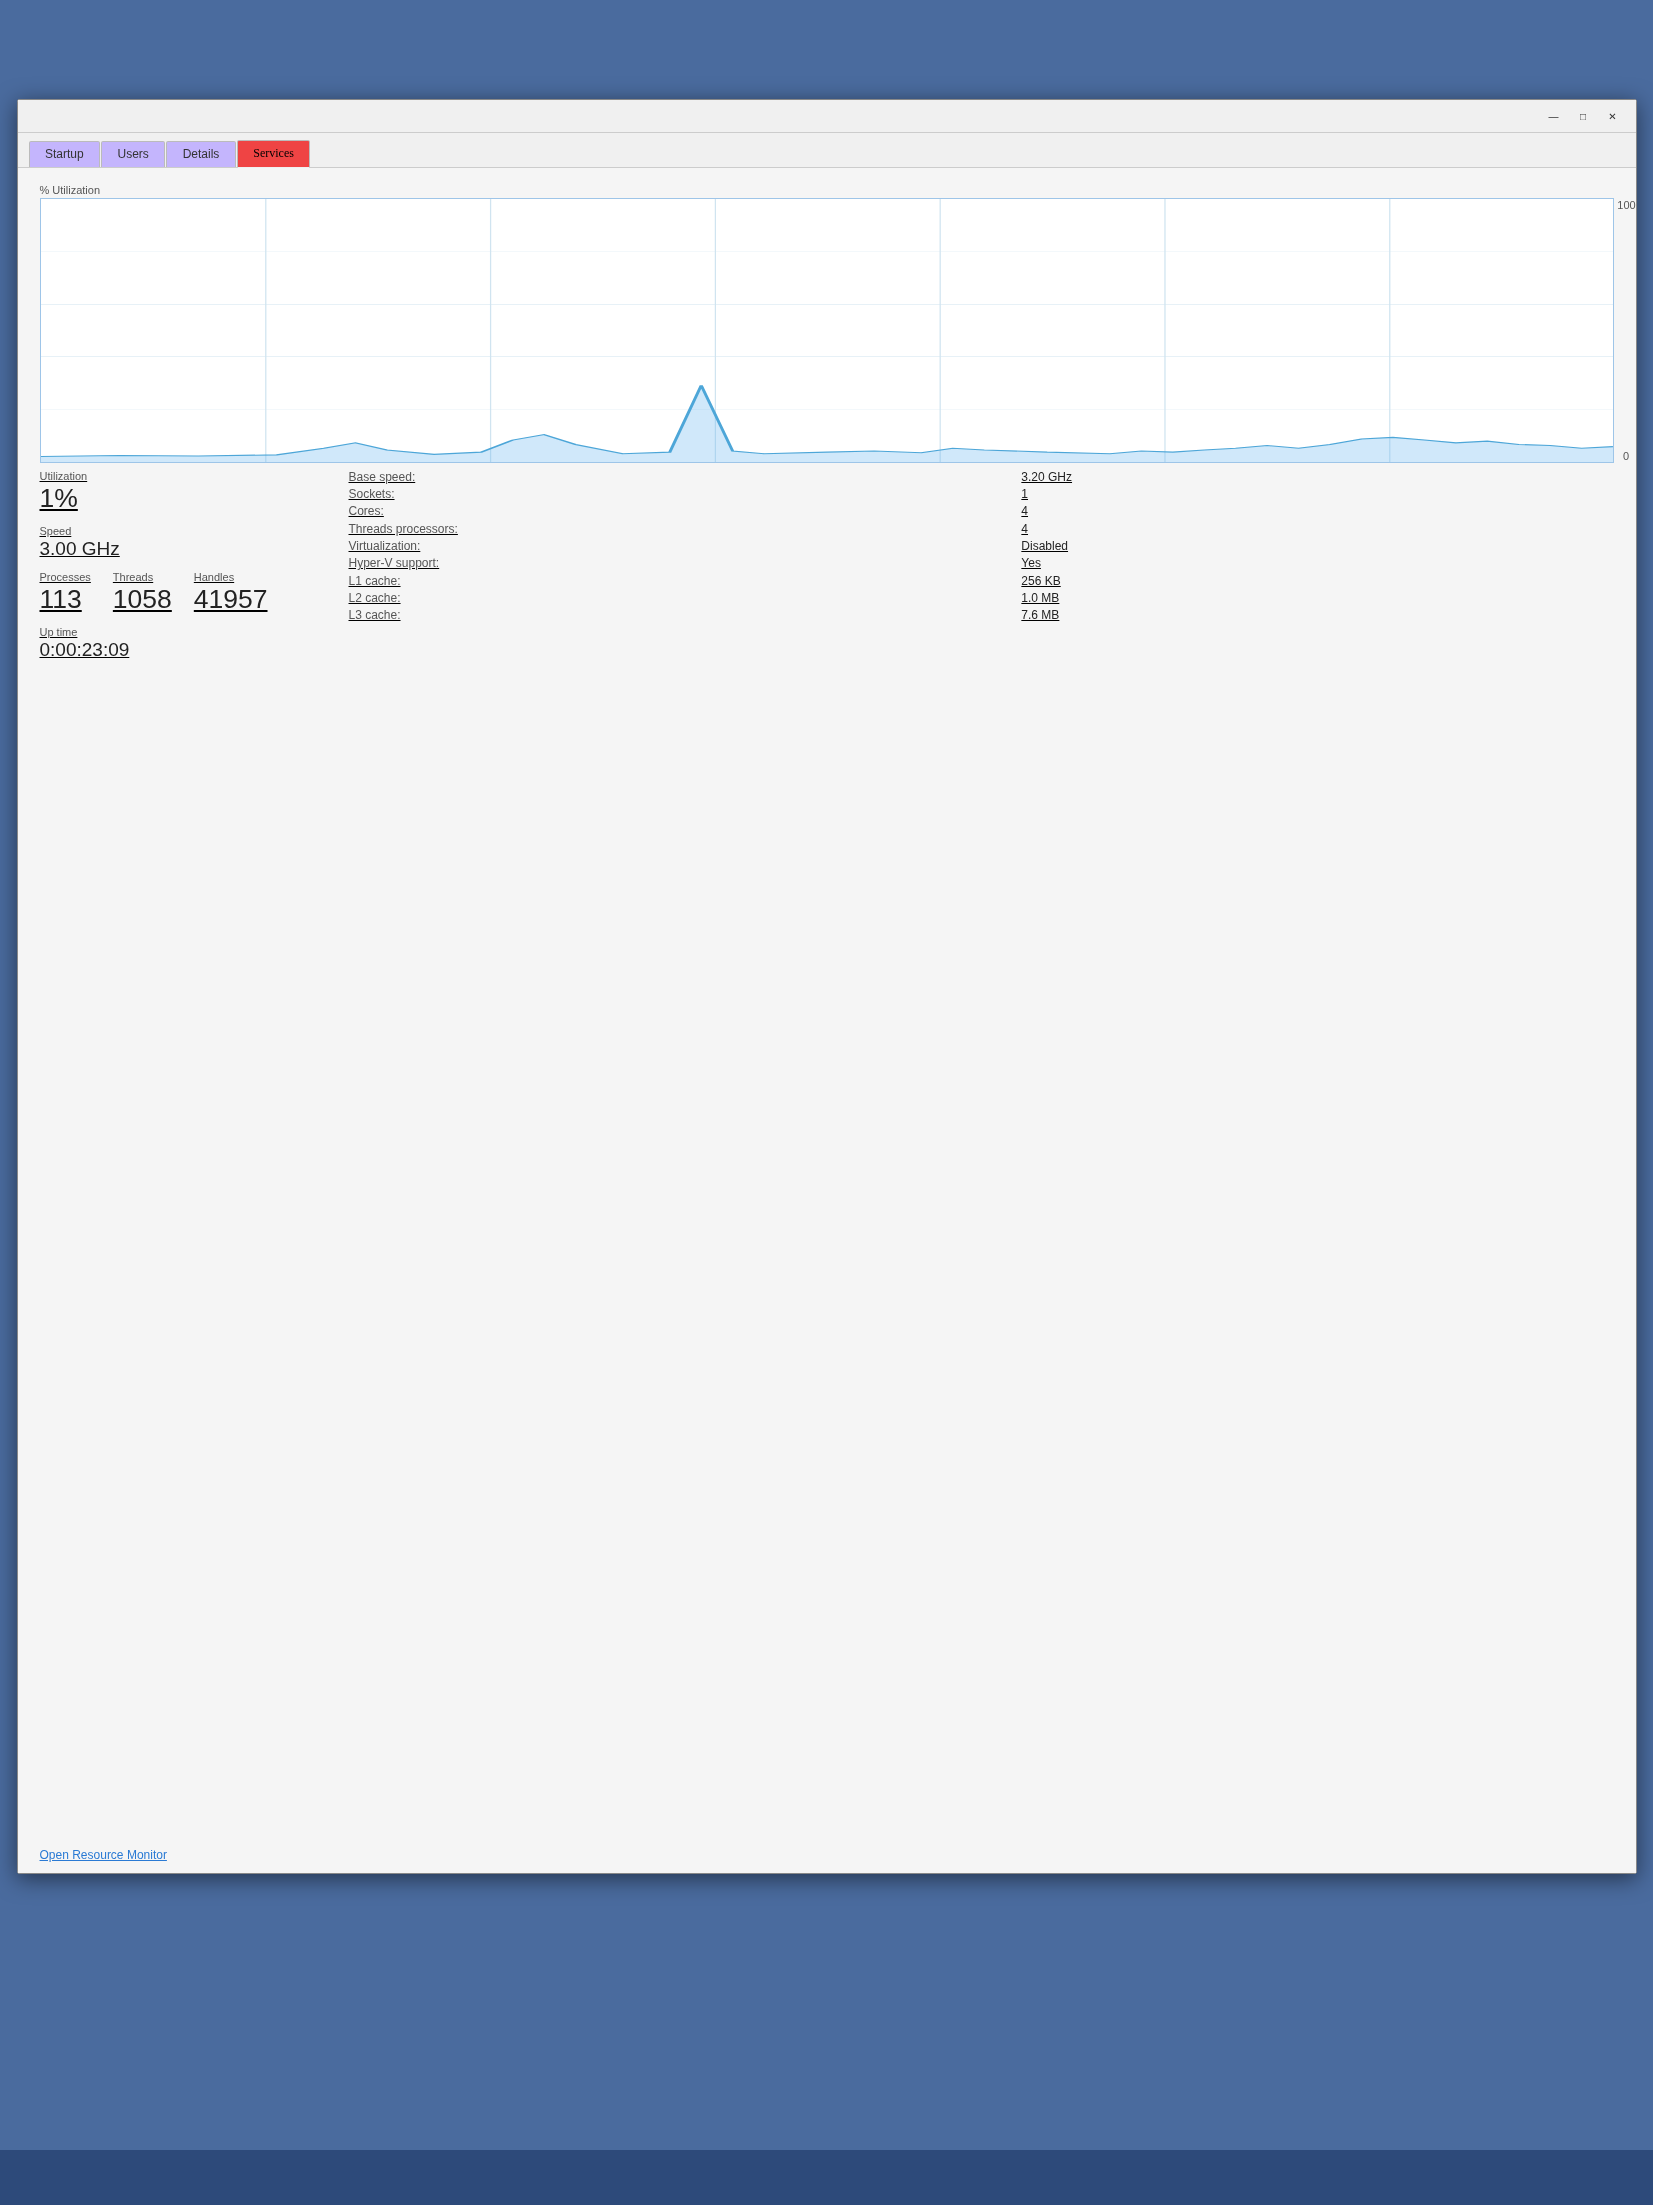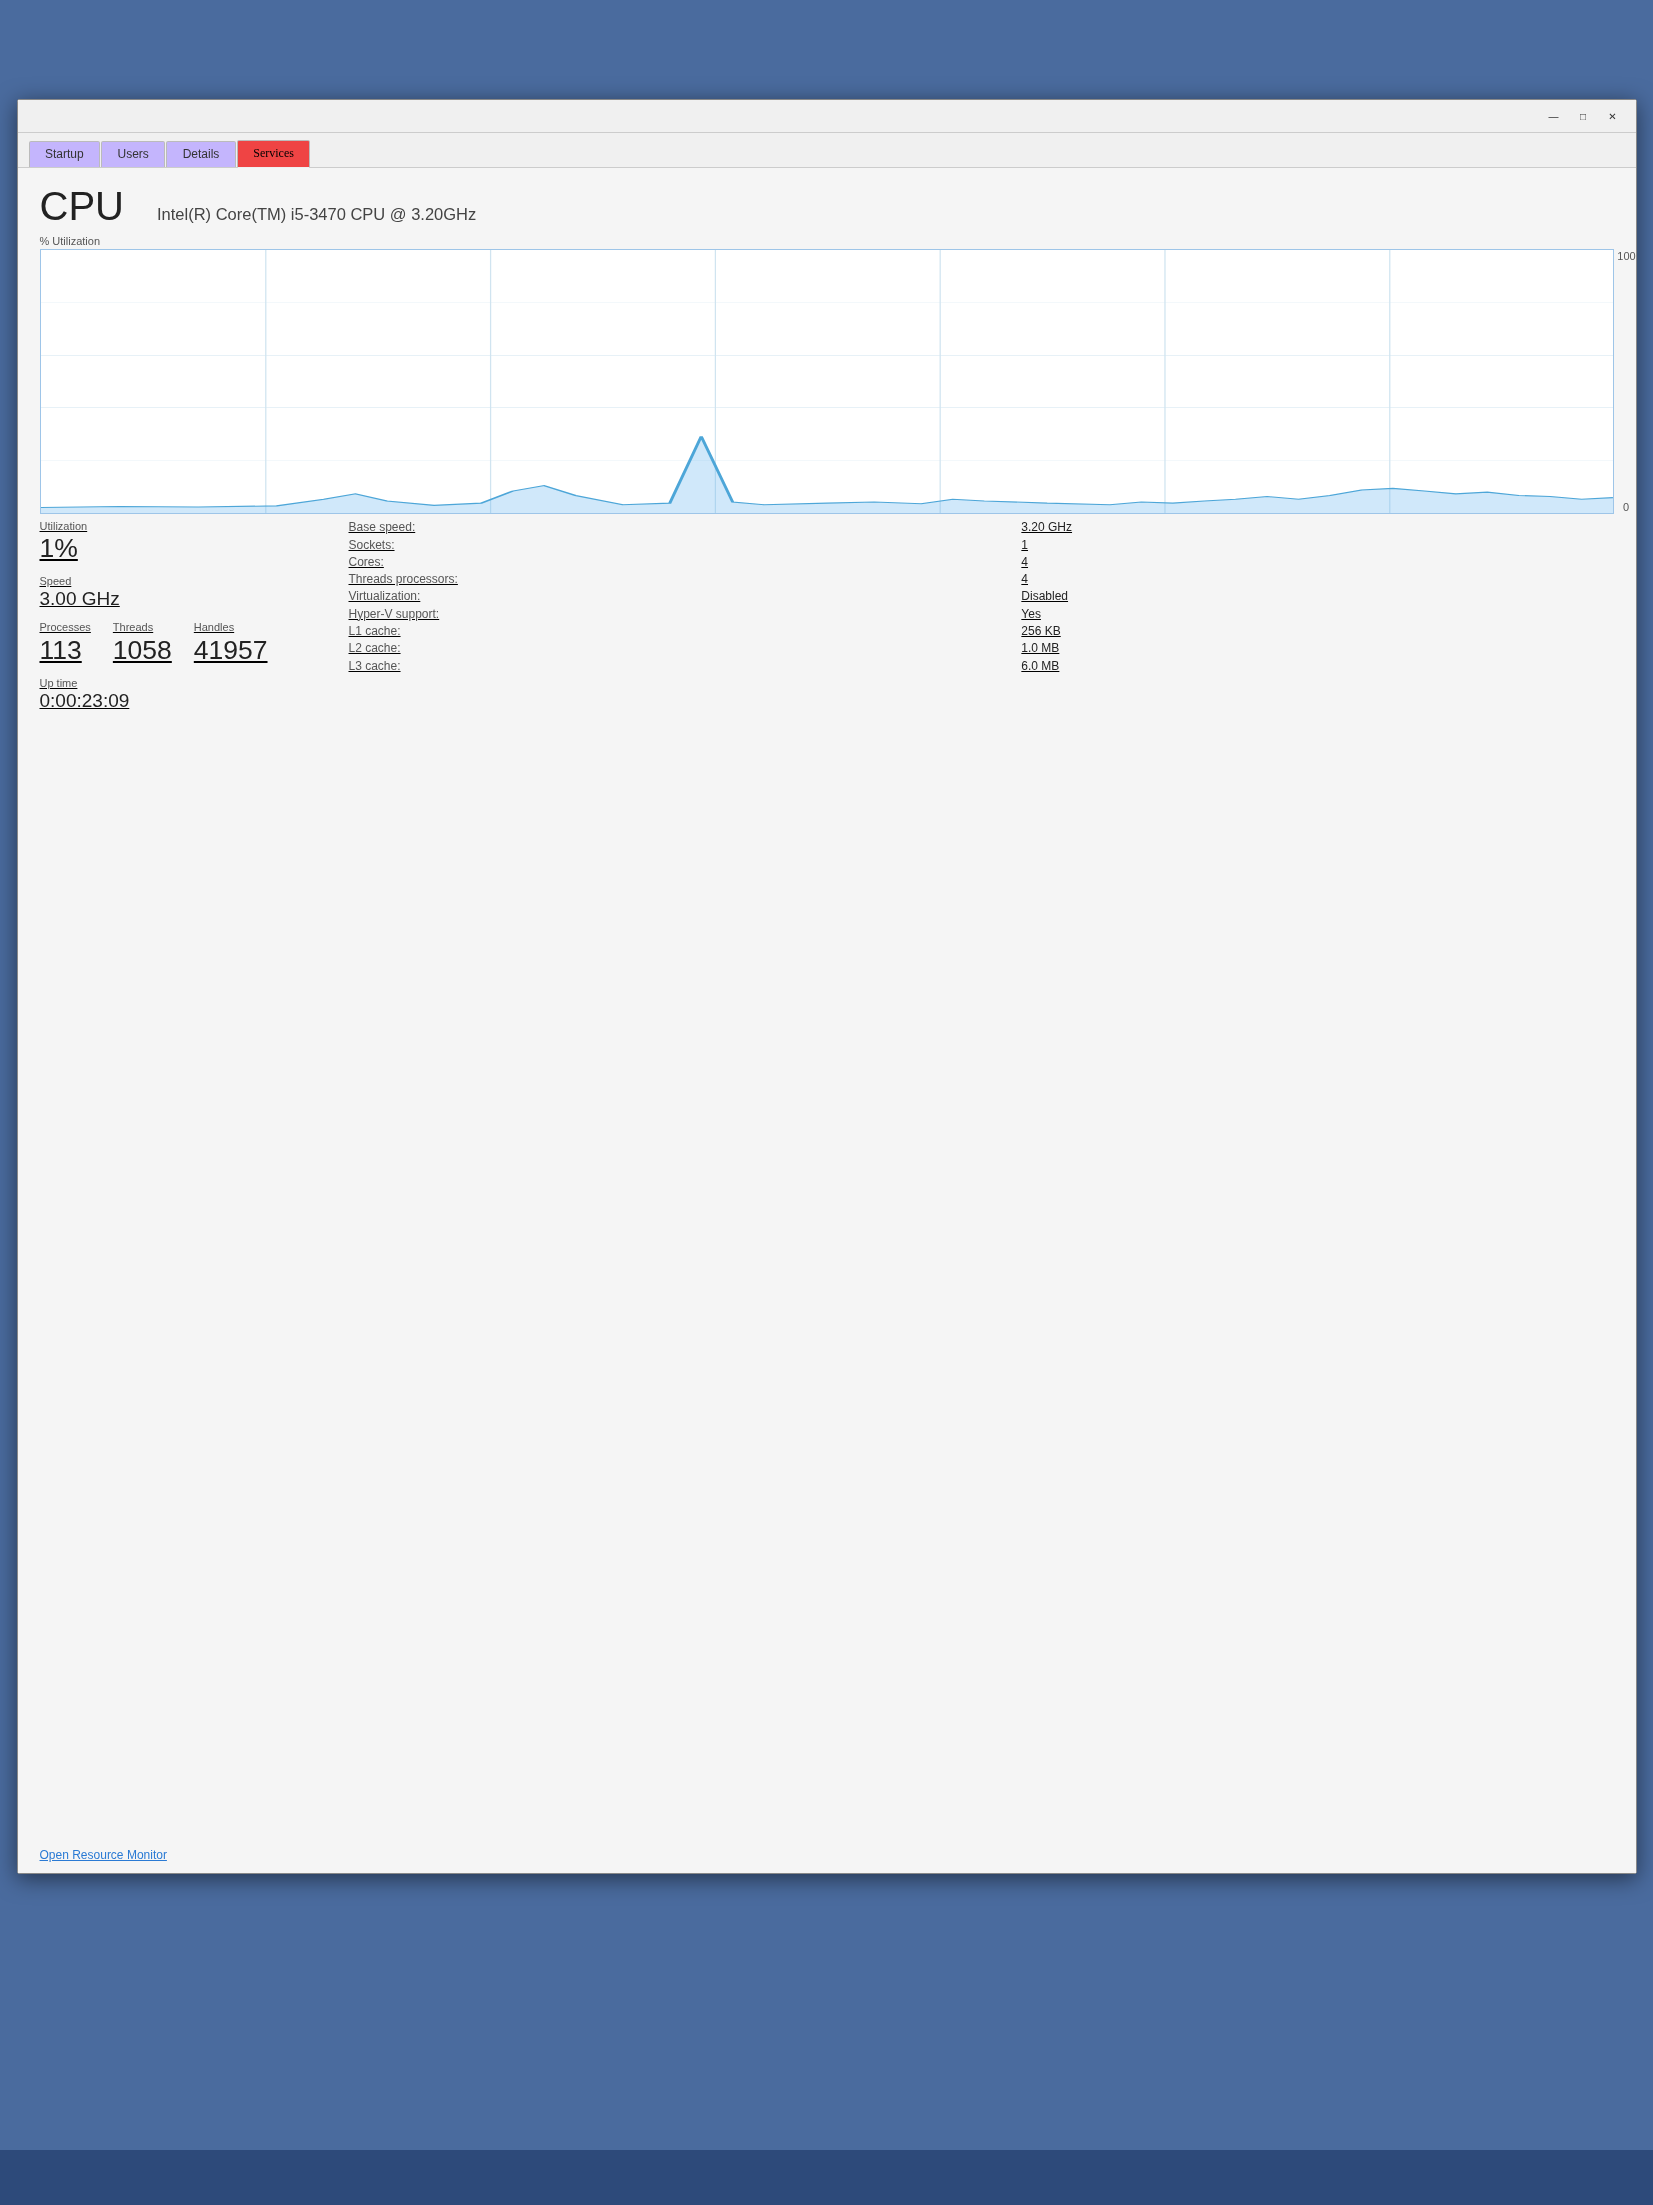--- a/index.html
+++ b/index.html
@@ -260,24 +260,20 @@
 
   <div class="tabs-bar">
     <div class="tab">Startup</div>
     <div class="tab">Users</div>
     <div class="tab">Details</div>
     <div class="tab active">Services</div>
   </div>
 
   <div class="main-content">
 
-    <div class="cpu-header">
-      <span class="cpu-title">CPU</span>
-      <span class="cpu-model">Intel(R) Core(TM) i5-3470 CPU @ 3.20GHz</span>
-    </div>
 
     <div class="util-label">% Utilization</div>
 
     <div style="position:relative; margin-bottom:2.2px;">
       <div class="chart-container">
         <svg class="chart-svg" viewBox="0 0 1000 480" preserveAspectRatio="none" xmlns="http://www.w3.org/2000/svg">
 
           <line x1="0" y1="96" x2="1000" y2="96" stroke="#d0e4f0" stroke-width="0.8"></line>
           <line x1="0" y1="192" x2="1000" y2="192" stroke="#d0e4f0" stroke-width="0.8"></line>
           <line x1="0" y1="288" x2="1000" y2="288" stroke="#d0e4f0" stroke-width="0.8"></line>
@@ -356,21 +352,21 @@
           <div class="right-stat-label">Hyper-V support:</div>
           <div class="right-stat-value">Yes</div>
 
           <div class="right-stat-label">L1 cache:</div>
           <div class="right-stat-value">256 KB</div>
 
           <div class="right-stat-label">L2 cache:</div>
           <div class="right-stat-value">1.0 MB</div>
 
           <div class="right-stat-label">L3 cache:</div>
-          <div class="right-stat-value">6.0 MB</div>
+          <div class="right-stat-value">7.6 MB</div>
 
         </div>
       </div>
     </div>
 
     <div class="bottom-link">Open Resource Monitor</div>
 
   </div>
 </div>
 

